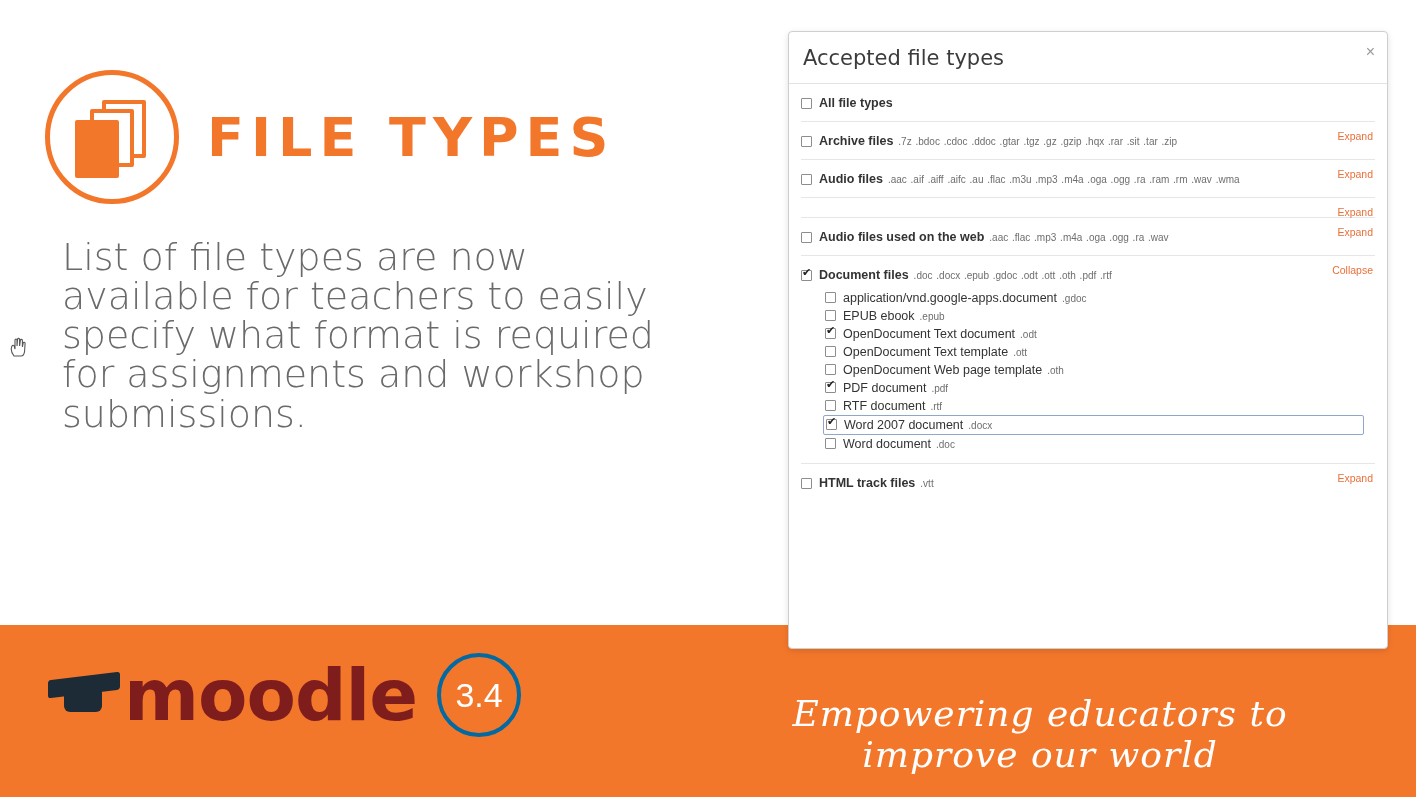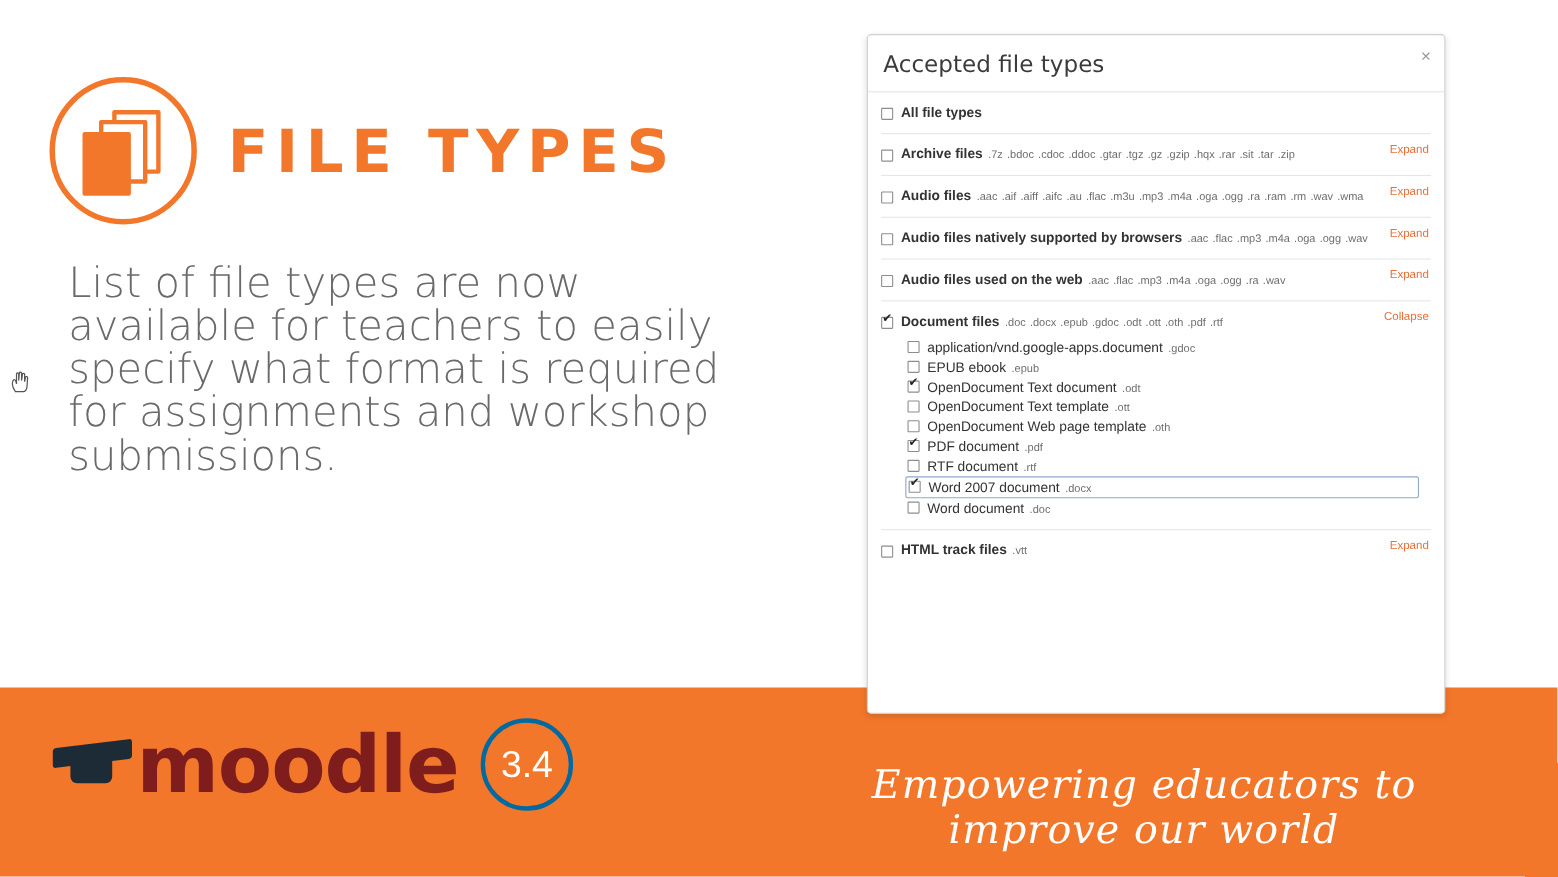--- a/index.html
+++ b/index.html
@@ -141,21 +141,21 @@
     font-size: 36px;
     font-family: "DejaVu Serif", serif;
     font-style: italic;
     letter-spacing: 1px;
   }
 
   
   .dialog {
     position: absolute;
     left: 788px; top: 31px;
-    width: 526px; height: 618px;
+    width: 600px; height: 618px;
     background: #ffffff;
     border: 1px solid #cfcfcf;
     border-radius: 4px;
     box-shadow: 0 2px 6px rgba(0,0,0,0.12);
     overflow: hidden;
   }
   .dialog-header {
     position: relative;
     height: 52px;
     border-bottom: 1px solid #e3e3e3;
@@ -315,24 +315,20 @@
           <a class="toggle-link">Expand</a>
         </div>
         <div class="group">
           <div class="grp-line">
             <span class="cb"></span>
             <span><span class="grp-label">Audio files</span><span class="ext-list">.aac .aif .aiff .aifc .au .flac .m3u .mp3 .m4a .oga .ogg .ra .ram .rm .wav .wma</span></span>
           </div>
           <a class="toggle-link">Expand</a>
         </div>
         <div class="group">
-          <div class="grp-line">
-            <span class="cb"></span>
-            <span><span class="grp-label">Audio files natively supported by browsers</span><span class="ext-list">.aac .flac .mp3 .m4a .oga .ogg .wav</span></span>
-          </div>
           <a class="toggle-link">Expand</a>
         </div>
         <div class="group">
           <div class="grp-line">
             <span class="cb"></span>
             <span><span class="grp-label">Audio files used on the web</span><span class="ext-list">.aac .flac .mp3 .m4a .oga .ogg .ra .wav</span></span>
           </div>
           <a class="toggle-link">Expand</a>
         </div>
         <div class="group">

